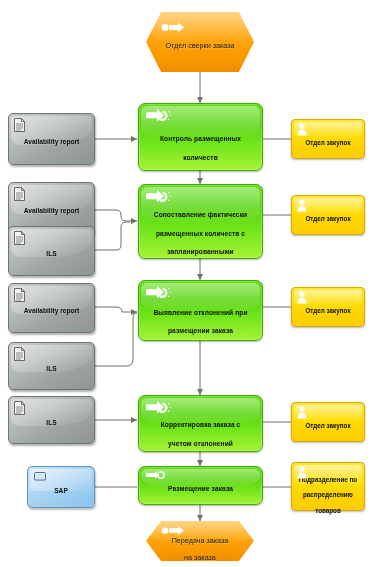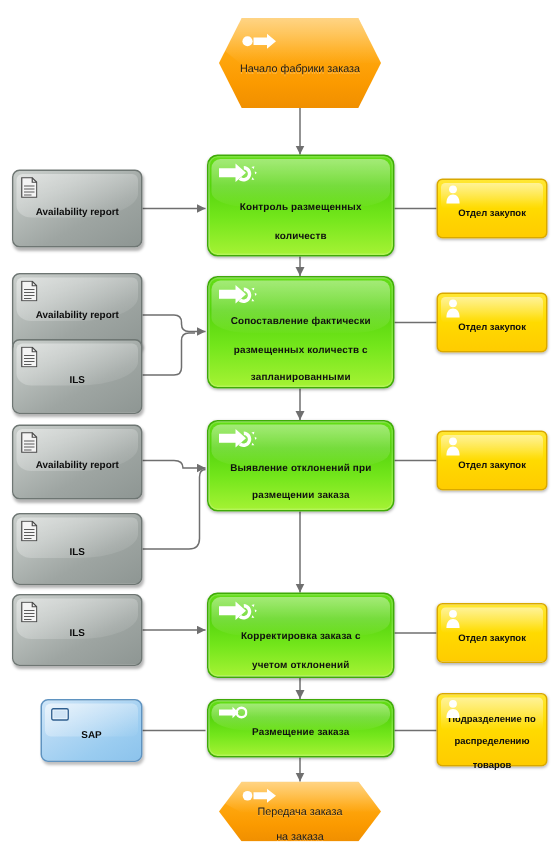--- a/index.html
+++ b/index.html
@@ -118,21 +118,21 @@
     <path class="wire" d="M263,487 L291,487"></path>
   </svg>
 
   <div class="node event" style="left:146px;top:12px;width:108px;height:60px;">
     <div class="hex"></div>
     <div class="hexsheen"></div>
     <svg class="ico ico-event" viewBox="0 0 24 11">
       <circle cx="4" cy="5.5" r="3.4" fill="#fff"></circle>
       <path d="M8,3 L17,3 L17,0.5 L23,5.5 L17,10.5 L17,8 L8,8 z" fill="#fff"></path>
     </svg>
-    <div class="lbl">Начало фабрики заказа</div>
+    <div class="lbl">Отдел сверки заказа</div>
   </div>
 
   <div class="node proc" style="left:138px;top:103px;width:125px;height:68px;">
     <div class="sheen"></div>
     <svg class="ico ico-proc" viewBox="0 0 26 15">
       <path d="M1,4.2 L12,4.2 L12,1 L19,7.2 L12,13.4 L12,10.2 L1,10.2 z" fill="#fff"></path>
       <path d="M17.5,2.6 a5.2,5.2 0 1,1 -3.4,9.3 l1.6,-1.9 a2.8,2.8 0 1,0 1.9,-5.0 z" fill="#fff"></path>
       <path d="M22.6,3.4 l2.0,-0.5 l-0.4,1.8 z M24.8,6.4 l1.9,0.6 l-1.6,1.1 z M23.3,10.2 l1.3,1.6 l-1.9,0.1 z" fill="#fff"></path>
     </svg>
     <div style="z-index:3;margin-top:11px;">

